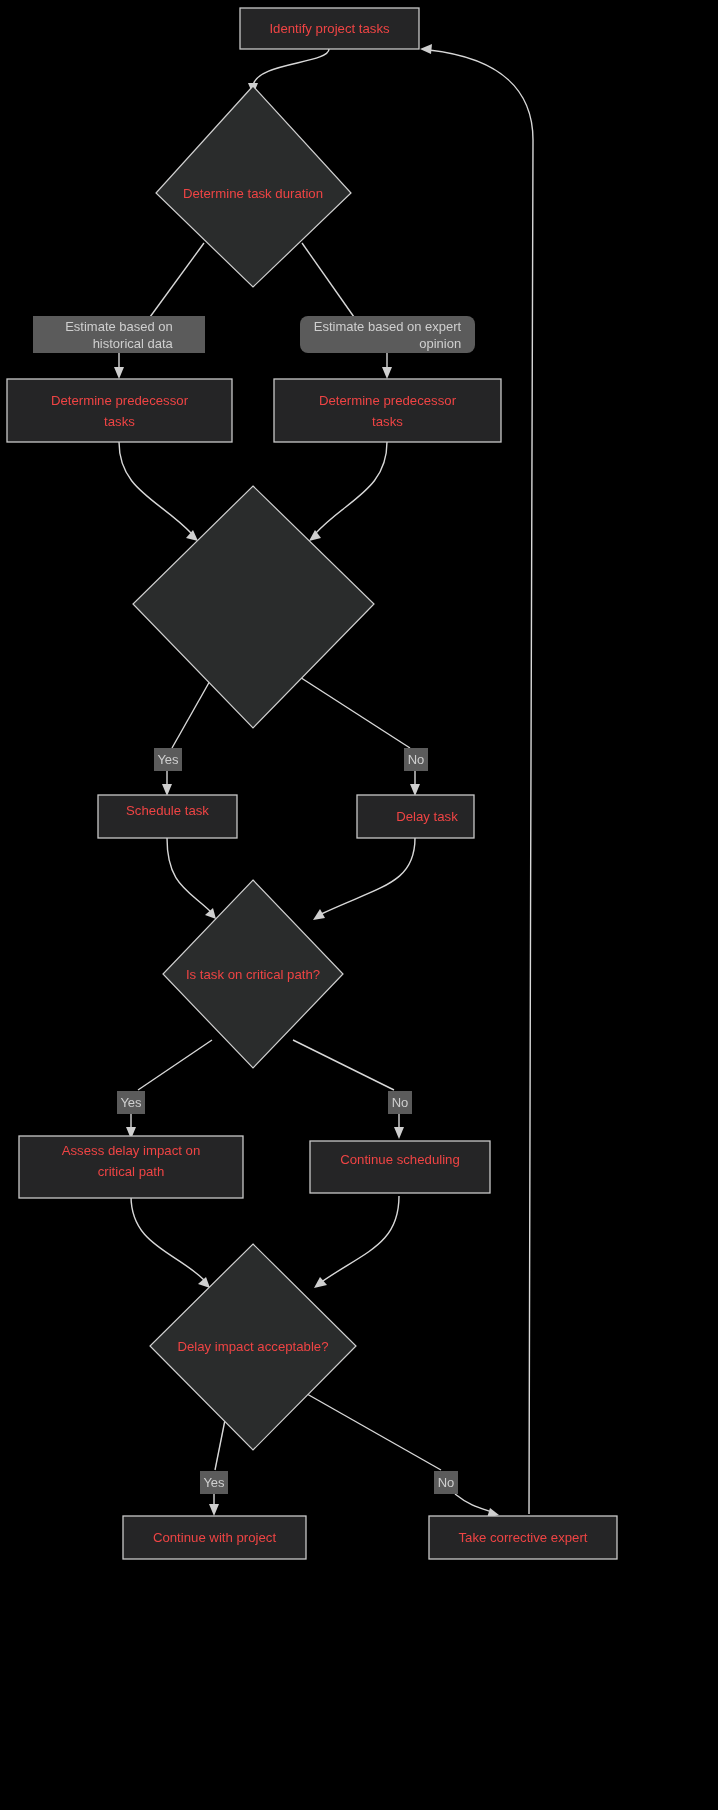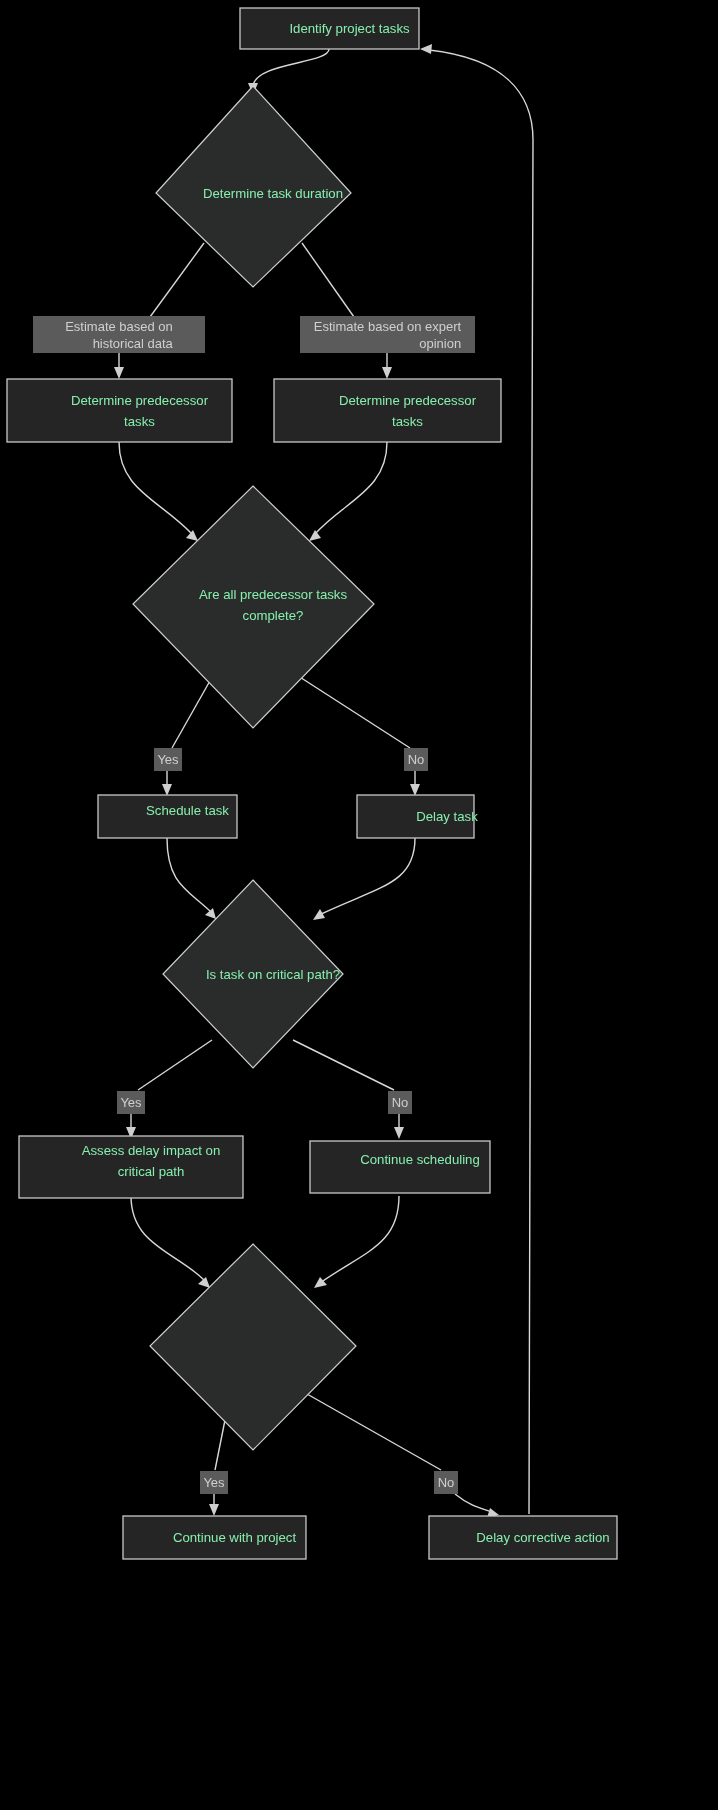--- a/index.html
+++ b/index.html
@@ -41,30 +41,29 @@
     stroke: #c8c8c8;
     stroke-width: 1.3px;
   }
   .node-diamond {
     fill: #2a2c2c;
     stroke: #d0d0d0;
     stroke-width: 1.2px;
   }
   .node-label {
     position: absolute;
-    color: #86efac;
+    color: #ef4444;
     font-size: 13.2px;
     line-height: 21px;
     text-align: center;
     white-space: pre-line;
     pointer-events: none;
     display: flex;
     align-items: center;
     justify-content: center;
-    padding-left: 20px;
   }
   .edge-label {
     position: absolute;
     background: #5b5b5b;
     color: #cfcfcf;
     font-size: 13px;
     line-height: 17px;
     text-align: right;
     padding: 1px 2px;
     white-space: pre-line;
@@ -172,43 +171,42 @@
   <div class="node-label" style="left:240px; top:8px; width:179px; height:41px;">Identify project tasks</div>
 
   <div class="node-label" style="left:153px; top:178px; width:200px; height:30px;">Determine task duration</div>
 
   <div class="node-label" style="left:7px; top:379px; width:225px; height:63px;">Determine predecessor
 tasks</div>
 
   <div class="node-label" style="left:274px; top:379px; width:227px; height:63px;">Determine predecessor
 tasks</div>
 
-  <div class="node-label" style="left:153px; top:582px; width:200px; height:45px;">Are all predecessor tasks
-complete?</div>
 
   <div class="node-label" style="left:98px; top:789px; width:139px; height:43px;">Schedule task</div>
 
   <div class="node-label" style="left:357px; top:795px; width:140px; height:43px;">Delay task</div>
 
   <div class="node-label" style="left:158px; top:959px; width:190px; height:30px;">Is task on critical path?</div>
 
   <div class="node-label" style="left:19px; top:1136px; width:224px; height:50px;">Assess delay impact on
 critical path</div>
 
   <div class="node-label" style="left:310px; top:1141px; width:180px; height:36px;">Continue scheduling</div>
 
+  <div class="node-label" style="left:155px; top:1331px; width:196px; height:30px;">Delay impact acceptable?</div>
 
   <div class="node-label" style="left:123px; top:1516px; width:183px; height:43px;">Continue with project</div>
 
-  <div class="node-label" style="left:429px; top:1516px; width:188px; height:43px;">Delay corrective action</div>
+  <div class="node-label" style="left:429px; top:1516px; width:188px; height:43px;">Take corrective expert</div>
 
   <div class="edge-label" style="left:33px; top:316px; width:172px; height:37px; flex-direction:column;">Estimate based on
 historical data</div>
 
-  <div class="edge-label" style="left:300px; top:316px; width:175px; height:37px; flex-direction:column;">Estimate based on expert
+  <div class="edge-label" style="left:300px; top:316px; width:175px; height:37px; flex-direction:column;border-radius:8px;">Estimate based on expert
 opinion</div>
 
   <div class="edge-label" style="left:154px; top:748px; width:28px; height:23px;">Yes</div>
 
   <div class="edge-label" style="left:404px; top:748px; width:24px; height:23px;">No</div>
 
   <div class="edge-label" style="left:117px; top:1091px; width:28px; height:23px;">Yes</div>
 
   <div class="edge-label" style="left:388px; top:1091px; width:24px; height:23px;">No</div>
 

